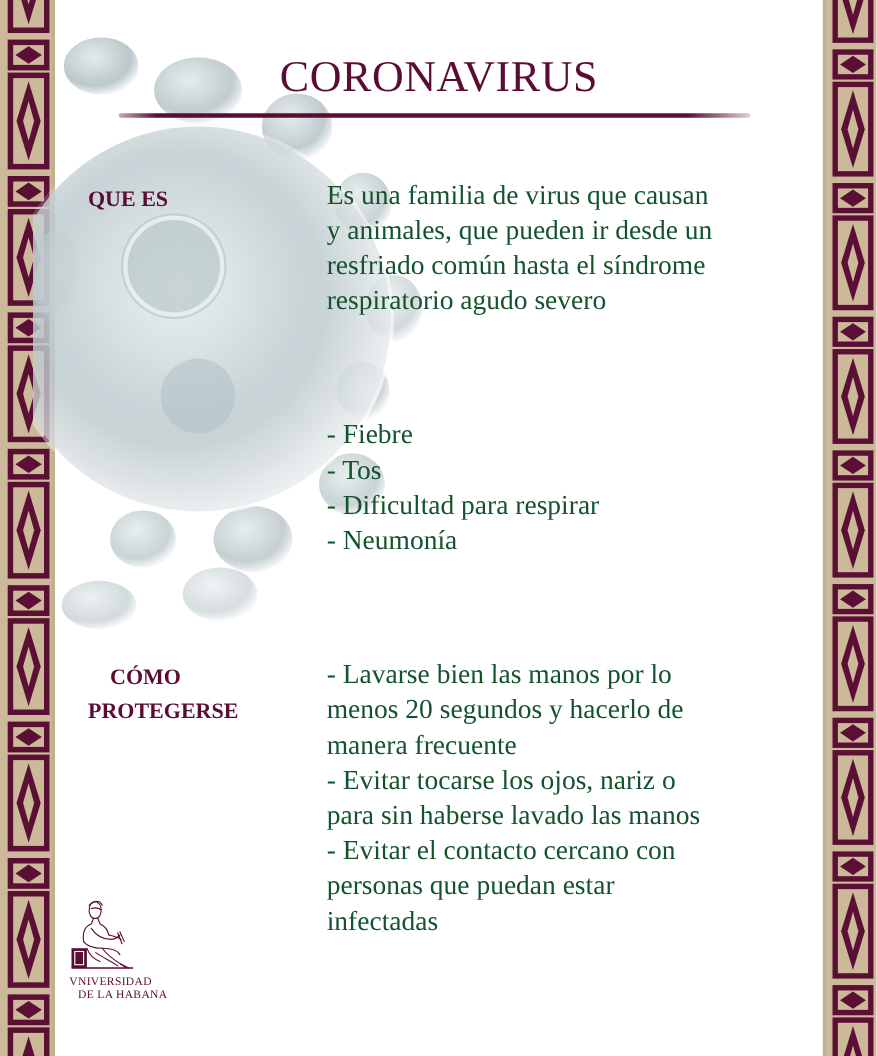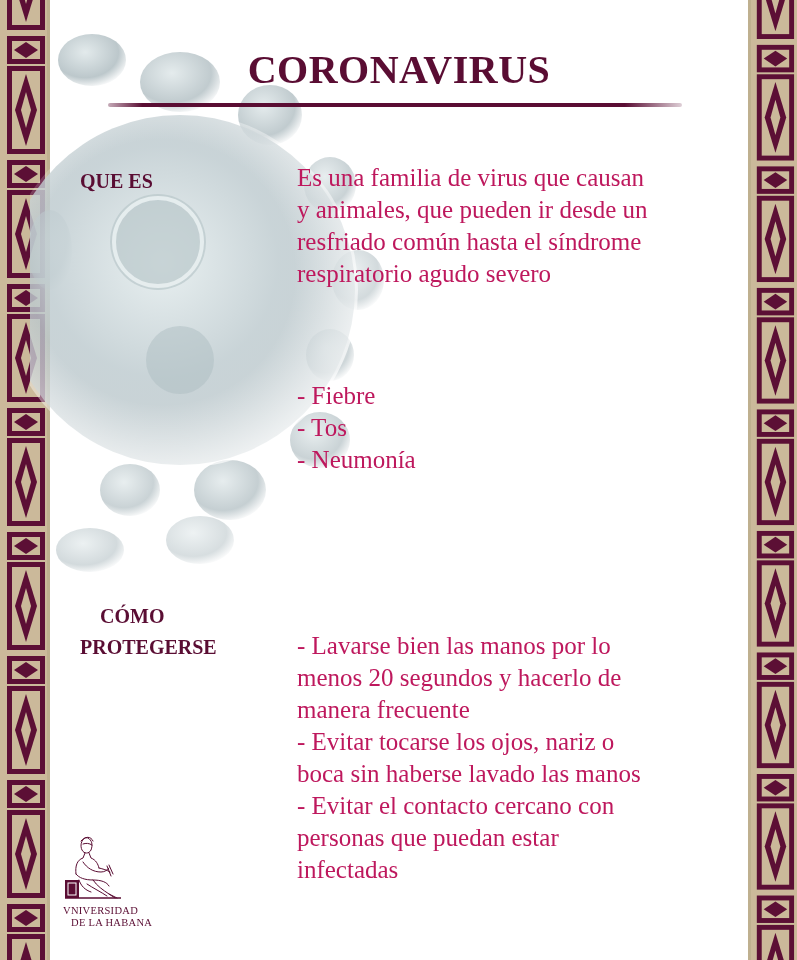--- a/index.html
+++ b/index.html
@@ -9,33 +9,33 @@
   .border.left { left:0; }
   .border.right { left:748px; width:49px; }
   .border svg { position:absolute; left:0; top:0; }
   .border.left::after { content:""; position:absolute; right:0; top:0; width:3px; height:100%; background:#bfb08f; }
   .border.right::before { content:""; position:absolute; left:0; top:0; width:3px; height:100%; background:#bfb08f; }
 
   .virus { position:absolute; left:30px; top:20px; width:380px; height:560px; pointer-events:none; }
 
   .content { position:absolute; left:50px; top:0; width:698px; height:960px; }
   .title { position:absolute; left:0; width:698px; top:46px; text-align:center;
-           font-family:"Liberation Serif", "DejaVu Serif", serif; font-weight:bold; font-size:40px;
+           font-family:"Liberation Serif", "DejaVu Serif", serif; font-weight:normal; font-size:40px;
            color:#5a0d33; letter-spacing:0.5px; }
   .title-rule { position:absolute; left:58px; top:103px; width:574px; height:4px;
                 background:linear-gradient(90deg, rgba(90,13,51,0.35) 0%, #5a0d33 6%, #5a0d33 90%, rgba(90,13,51,0.2) 100%);
                 border-radius:2px; }
 
   .section-label { position:absolute; left:30px; font-family:"Liberation Serif","DejaVu Serif",serif;
                    font-weight:bold; font-size:20px; line-height:31px; color:#5a0d33; }
   .section-body { position:absolute; left:247px; width:440px; font-family:"Liberation Serif","DejaVu Serif",serif;
-                  font-size:25px; line-height:32px; color:#be185d; }
+                  font-size:25px; line-height:32px; color:#14532d; }
   .section-body .line { display:block; white-space:nowrap; }
 
-  .logo { position:absolute; left:63px; top:832px; width:110px; height:100px; }
+  .logo { position:absolute; left:63px; top:814px; width:110px; height:100px; }
   .logo-text { position:absolute; font-family:"Liberation Serif","DejaVu Serif",serif; font-size:10.5px;
                color:#5a0d33; letter-spacing:0.3px; white-space:nowrap; }
 </style>
 </head>
 <body>
 
 <div class="border left">
   <svg width="50" height="960" viewBox="0 0 50 960">
     <defs>
       <g id="unit">
@@ -125,33 +125,34 @@
   <div class="section-body" style="top:162px;">
     <span class="line">Es una familia de virus que causan</span>
     <span class="line">y animales, que pueden ir desde un</span>
     <span class="line">resfriado común hasta el síndrome</span>
     <span class="line">respiratorio agudo severo</span>
   </div>
 
   <div class="section-body" style="top:380px;">
     <span class="line">- Fiebre</span>
     <span class="line">- Tos</span>
+    <span class="line">- Dificultad para respirar</span>
     <span class="line">- Neumonía</span>
   </div>
 
   <div class="section-label" style="top:601px;">
     <span class="line" style="display:block;margin-left:20px;">CÓMO</span>
     <span class="line" style="display:block;">PROTEGERSE</span>
   </div>
-  <div class="section-body" style="top:598px;margin-top:32px;">
+  <div class="section-body" style="top:598px;">
     <span class="line">- Lavarse bien las manos por lo</span>
     <span class="line">menos 20 segundos y hacerlo de</span>
     <span class="line">manera frecuente</span>
     <span class="line">- Evitar tocarse los ojos, nariz o</span>
-    <span class="line">boca sin haberse lavado las manos</span>
+    <span class="line">para sin haberse lavado las manos</span>
     <span class="line">- Evitar el contacto cercano con</span>
     <span class="line">personas que puedan estar</span>
     <span class="line">infectadas</span>
   </div>
 </div>
 
 <div class="logo">
   <svg width="70" height="72" viewBox="0 0 70 72" style="position:absolute;left:0;top:0;">
     <g fill="none" stroke="#5a0d33" stroke-width="1" stroke-linecap="round">
 

